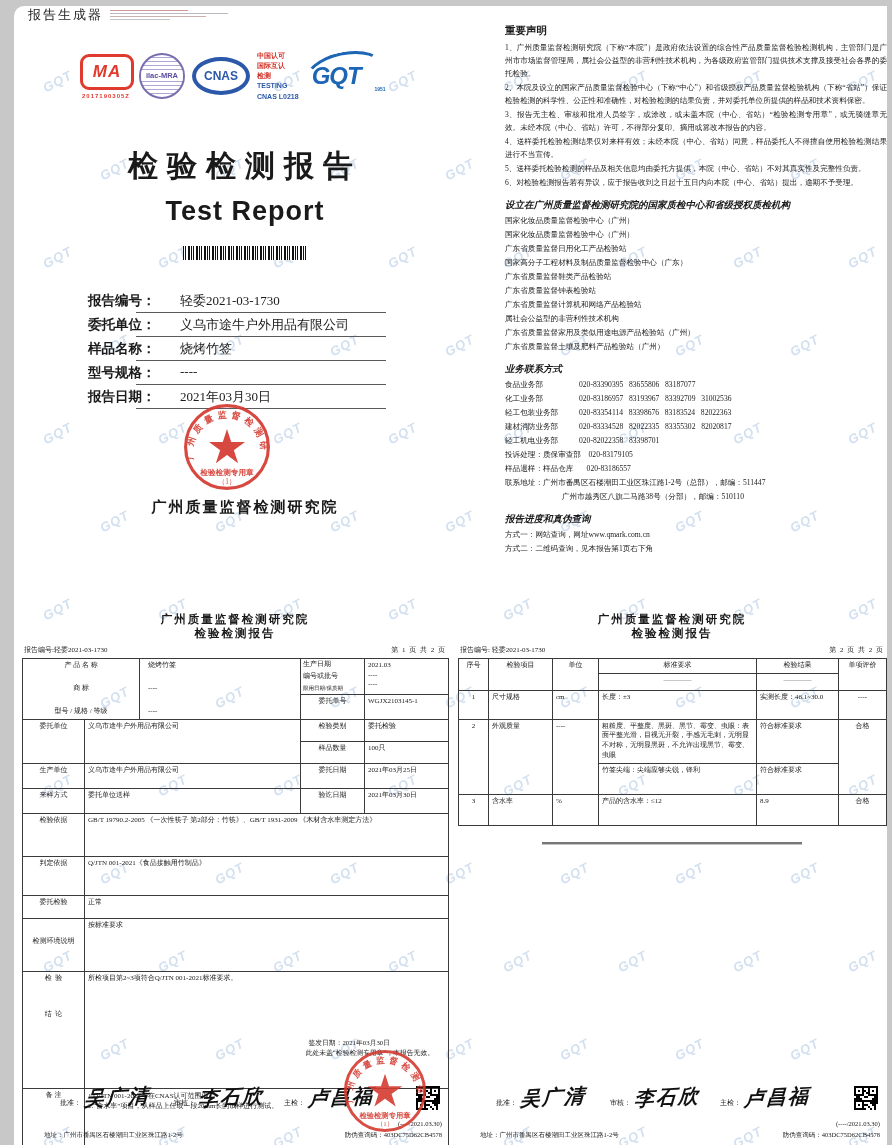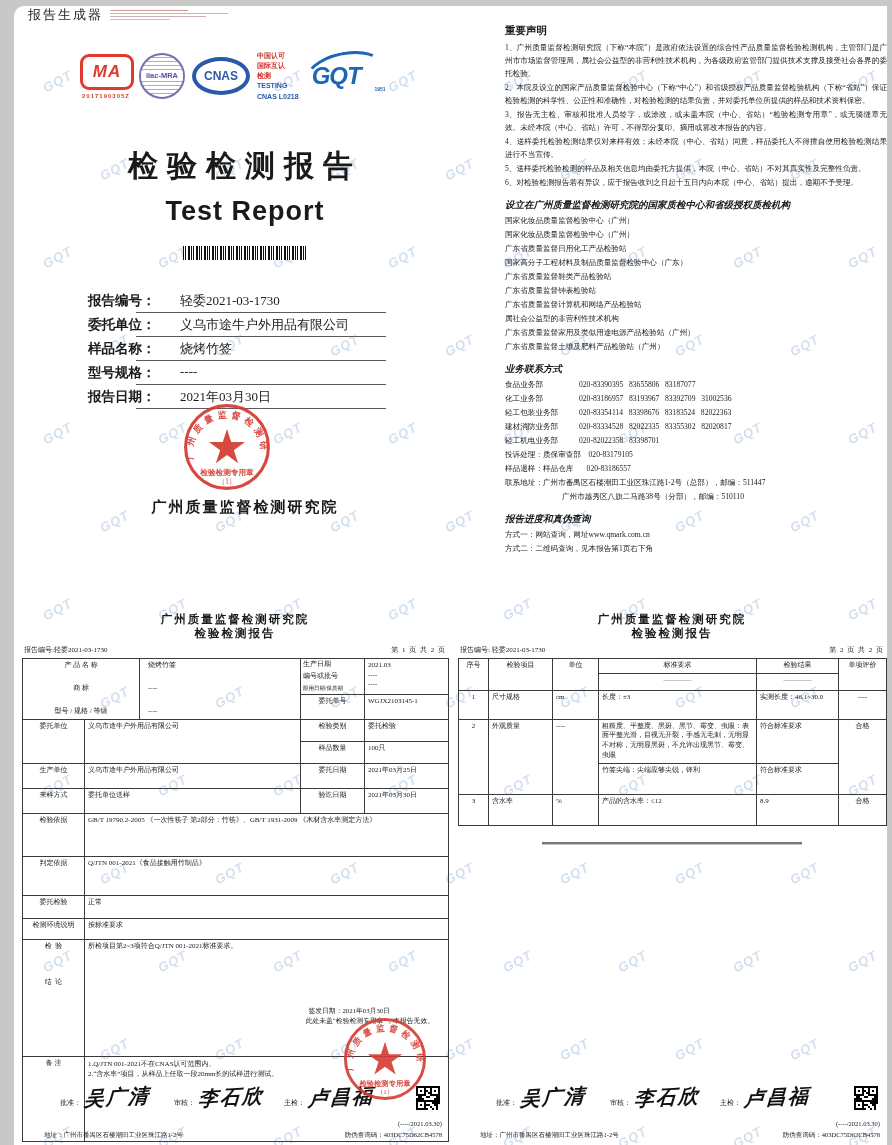--- a/index.html
+++ b/index.html
@@ -423,21 +423,21 @@
     </tr>
     <tr>
       <td class="lab" style="height:34px;">判定依据</td>
       <td colspan="4">Q/JTN 001-2021《食品接触用竹制品》</td>
     </tr>
     <tr>
       <td class="lab" style="height:18px;">委托检验</td>
       <td colspan="4" class="mid">正常</td>
     </tr>
     <tr>
-      <td class="lab" style="height:16px;padding:2px 1px;">检测环境说明</td>
+      <td class="lab" style="height:16px;padding:18px 1px;">检测环境说明</td>
       <td colspan="4" class="mid">按标准要求</td>
     </tr>
     <tr>
       <td class="lab concl-lab" style="height:112px;">
         <div>检  验</div>
         <div>结  论</div>
       </td>
       <td colspan="4" class="concl-cell">
         <div>所检项目第2~3项符合Q/JTN 001-2021标准要求。</div>
         <div class="sign-date">签发日期：2021年03月30日</div>

